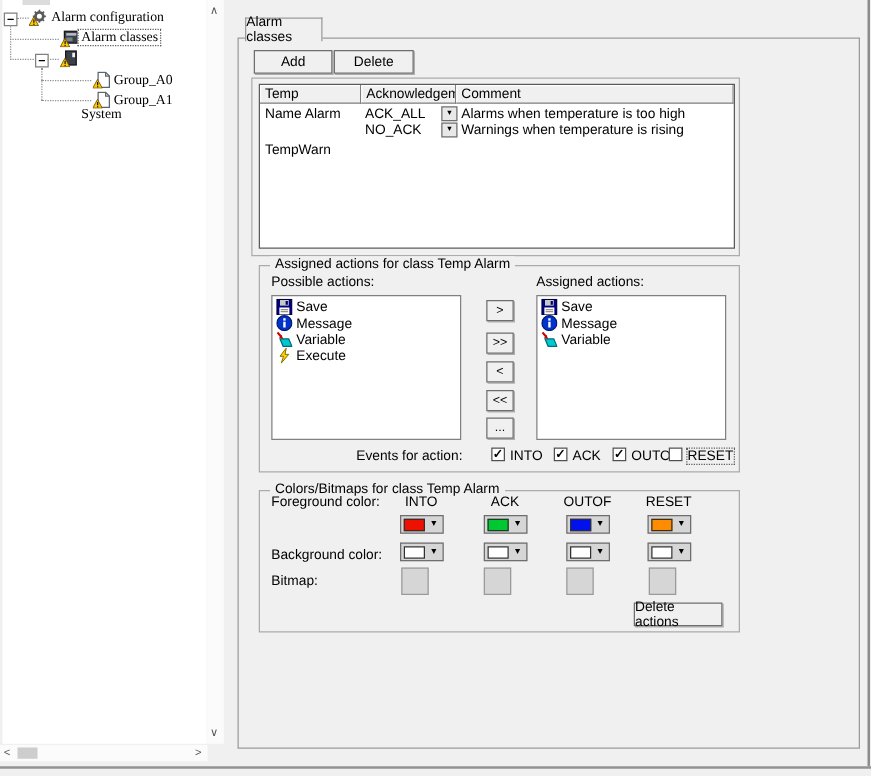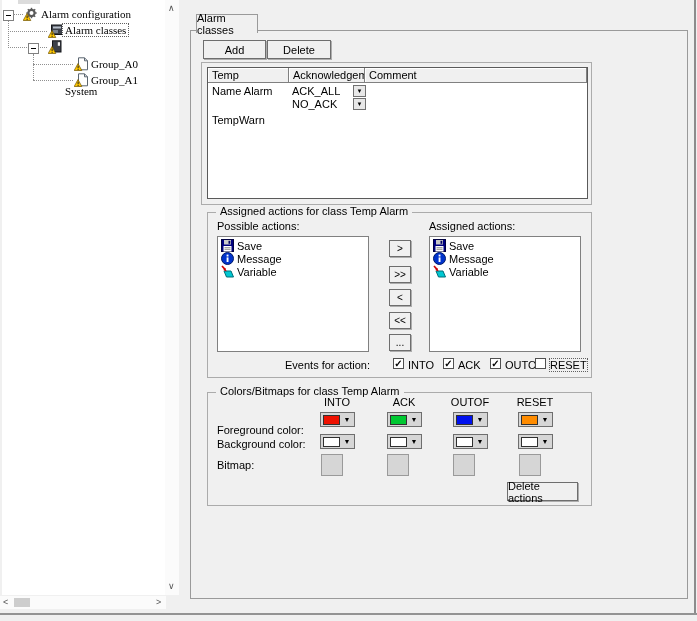--- a/index.html
+++ b/index.html
@@ -215,26 +215,28 @@
     <div class="th" style="width:81px;">Temp</div>
     <div class="th" style="width:76px;">Acknowledgement</div>
     <div class="th" style="flex:1;">Comment</div>
   </div>
 
   <span class="abs cell" style="left:4px;top:17px;">Name Alarm</span>
   <span class="abs cell" style="left:84px;top:17px;">ACK_ALL</span>
   <span class="abs row-combo" style="left:145px;top:17px;">
       <span>▼</span>
     </span>
+  <span class="abs cell" style="left:161px;top:17px;">Alarms when temperature is too high</span>
 
   <span class="abs cell" style="left:4px;top:46px;">TempWarn</span>
   <span class="abs cell" style="left:84px;top:30px;">NO_ACK</span>
   <span class="abs row-combo" style="left:145px;top:30px;">
       <span>▼</span>
     </span>
+  <span class="abs cell" style="left:161px;top:30px;">Warnings when temperature is rising</span>
 </div>
 
 <div class="abs groupbox" style="left:207px;top:212px;width:383px;height:164px;">
   <span class="group-title">Assigned actions for class Temp Alarm</span>
 </div>
 <span class="abs" style="left:217px;top:220px;">Possible actions:</span>
 <span class="abs" style="left:429px;top:220px;">Assigned actions:</span>
 
 <div class="abs listbox" style="left:217px;top:236px;width:150px;height:112px;">
   <div class="lb-item">
@@ -253,20 +255,28 @@
       </span>
       <span>Message</span>
     </div>
   <div class="lb-item">
       <span>
         <svg class="ic13">
           <use href="#i-variable"></use>
         </svg>
       </span>
       <span>Variable</span>
+    </div>
+  <div class="lb-item">
+      <span>
+        <svg class="ic13">
+          <use href="#i-execute"></use>
+        </svg>
+      </span>
+      <span>Execute</span>
     </div>
 </div>
 
 <div class="abs btn xfer" style="left:389px;top:240px;width:20px;height:15px;">
     <span>&gt;</span>
   </div>
 <div class="abs btn xfer" style="left:389px;top:266px;width:20px;height:15px;">
     <span>&gt;&gt;</span>
   </div>
 <div class="abs btn xfer" style="left:389px;top:289px;width:20px;height:15px;">
@@ -317,21 +327,21 @@
 <span class="abs dotted-label" style="left:550px;top:359px;">RESET</span>
 
 <div class="abs groupbox" style="left:207px;top:392px;width:383px;height:112px;">
   <span class="group-title">Colors/Bitmaps for class Temp Alarm</span>
 </div>
 <span class="abs colhead" style="left:317px;top:396px;">INTO</span>
 <span class="abs colhead" style="left:384px;top:396px;">ACK</span>
 <span class="abs colhead" style="left:450px;top:396px;">OUTOF</span>
 <span class="abs colhead" style="left:515px;top:396px;">RESET</span>
 
-<span class="abs" style="left:217px;top:424px;text-align:center;">Foreground color:</span>
+<span class="abs" style="left:217px;top:396px;text-align:center;">Foreground color:</span>
 <div class="abs colorcombo" style="left:320px;top:412px;">
     <span class="swatch" style="background: rgb(238, 17, 0);"></span>
     <span class="cc-arrow">▼</span>
   </div>
 <div class="abs colorcombo" style="left:387px;top:412px;">
     <span class="swatch" style="background: rgb(0, 200, 50);"></span>
     <span class="cc-arrow">▼</span>
   </div>
 <div class="abs colorcombo" style="left:453px;top:412px;">
     <span class="swatch" style="background: rgb(0, 17, 238);"></span>

